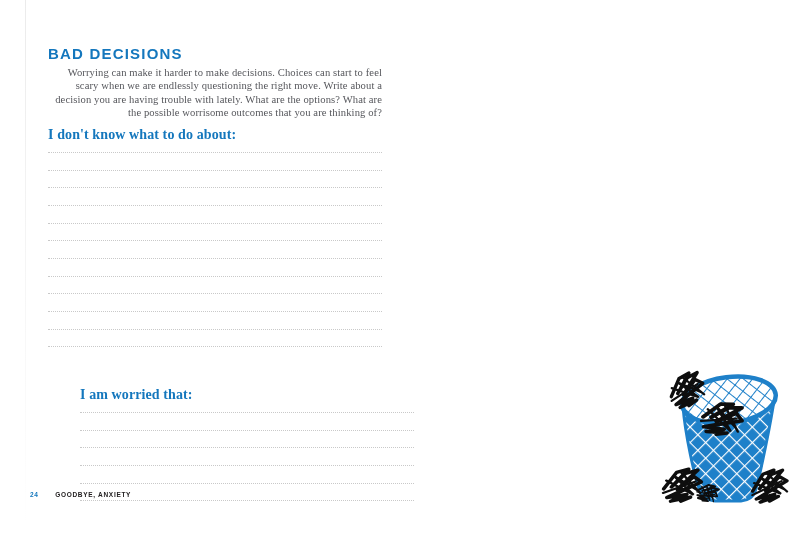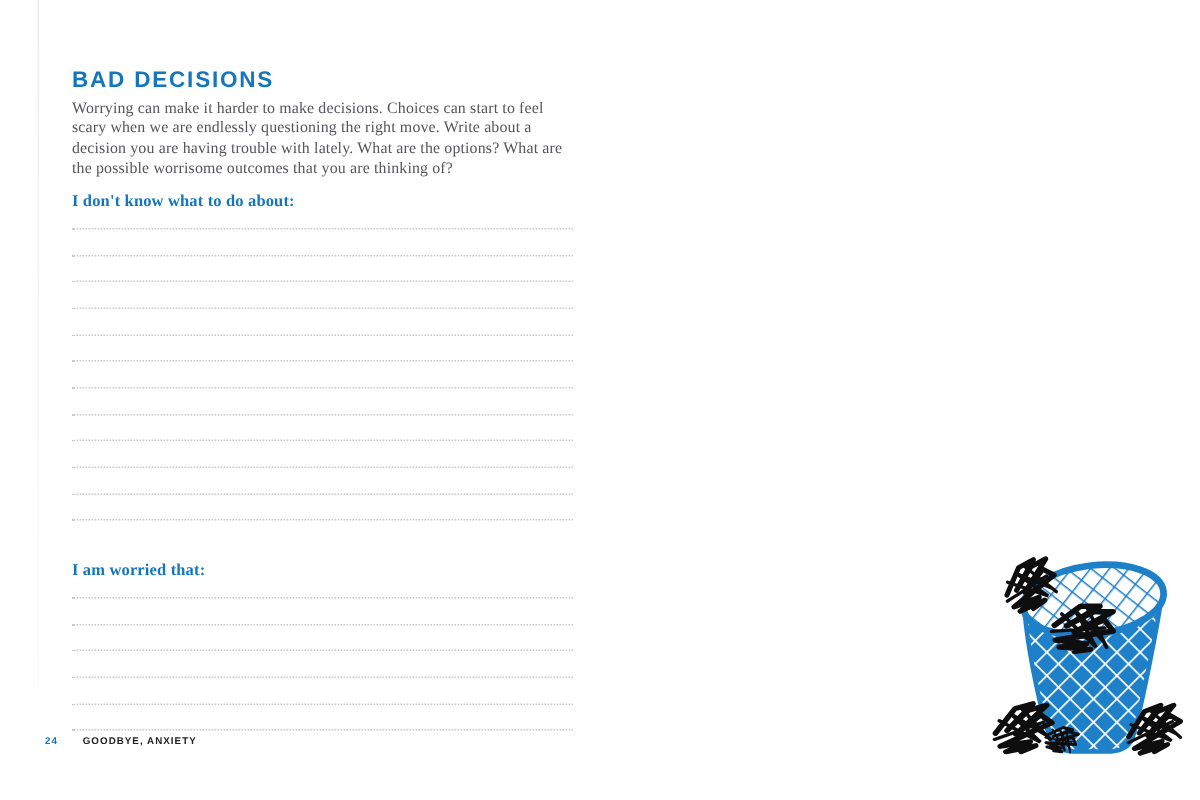--- a/index.html
+++ b/index.html
@@ -12,28 +12,28 @@
     background:linear-gradient(#00000014,#00000006 70%,#00000000);}
   .page{position:absolute;}
   .page.left{left:48px;top:46px;width:334px;}
   .page.right{left:448px;top:46px;width:310px;}
   h1{
     margin:0;font-family:"Liberation Sans", sans-serif;font-weight:bold;
     font-size:15px;line-height:16px;letter-spacing:1.2px;color:#1477bd;
   }
   .intro{
     position:absolute;left:0;top:20px;margin:0;width:100%;
-    font-size:10.6px;line-height:13.4px;color:#55565b;letter-spacing:.1px;
+    font-size:10.6px;line-height:13.4px;color:#55565b;letter-spacing:.1px;text-align:right;
   }
   .section{position:absolute;left:0;width:100%;}
   .section.s0{top:82px;}
   .section.s1{top:201px;}
-  .section.s2{top:328px;}
+  .section.s2{top:342px;margin-left:32px;}
   .prompt{
-    font-size:11px;line-height:13px;font-weight:bold;color:#1477bd;letter-spacing:.1px;
+    font-size:14px;line-height:13px;font-weight:bold;color:#1477bd;letter-spacing:.1px;
   }
   .write-line{height:16.7px;border-bottom:1px dotted #c9c9c9;}
   .write-line:first-child{height:11px;}
   .illustration{position:absolute;left:659px;top:364px;width:130px;height:145px;}
   footer{position:absolute;left:30px;top:491px;
     font-family:"Liberation Sans", sans-serif;font-size:6.5px;font-weight:bold;
     letter-spacing:.7px;color:#232021;}
   .pagenum{color:#1477bd;margin-right:14px;}
 </style>
 </head>

